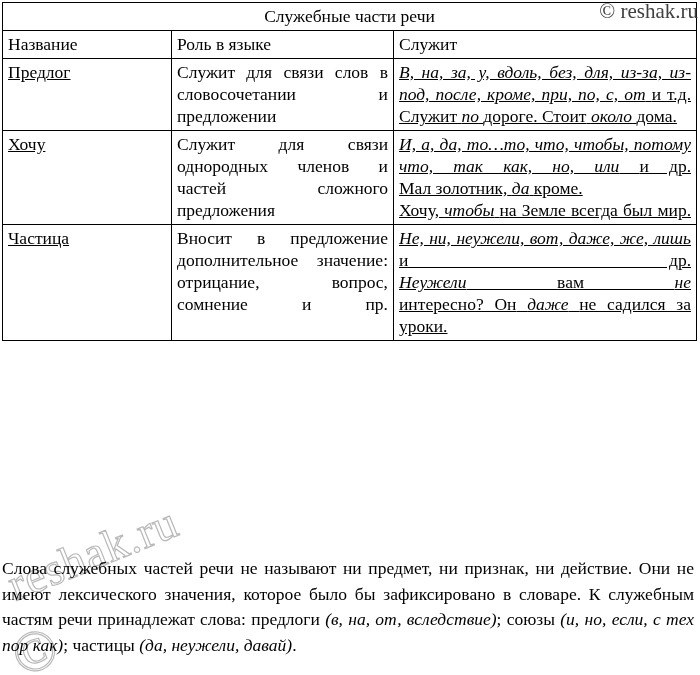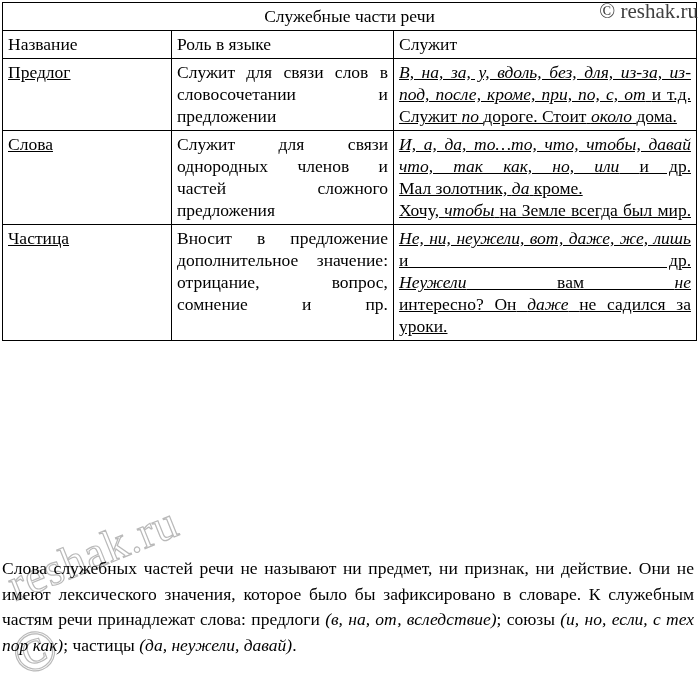--- a/index.html
+++ b/index.html
@@ -160,26 +160,26 @@
           <p class="jfull"><em class="it">В, на, за, у, вдоль, без, для, из-за, из-под, после, кроме, при, по, с, от</em> <span>и т.д.</span></p>
           <p><span>Служит</span>
              <em class="it">по</em>
              <span>дороге. Стоит</span>
              <em class="it">около</em>
              <span>дома.</span></p>
         </td>
       </tr>
 
       <tr class="row-conj">
-        <td class="col-name">Слова</td>
+        <td class="col-name">Хочу</td>
         <td class="col-role just">
           <p class="jfull"><span class="faded2-last">Служит для связи однородных членов и частей сложного предложения</span></p>
         </td>
         <td class="col-exam just">
-          <p class="jfull"><em class="it">И, а, да, то…то, что, чтобы, давай что, так как, но, или</em> <span>и др.</span></p>
+          <p class="jfull"><em class="it">И, а, да, то…то, что, чтобы, потому что, так как, но, или</em> <span>и др.</span></p>
           <p><span>Мал золотник,</span>
              <em class="it">да</em>
              <span>кроме.</span></p>
           <p class="jfull"><span>Хочу,</span>
              <em class="it">чтобы</em>
              <span>на Земле всегда был мир.</span></p>
         </td>
       </tr>
 
       <tr class="row-part">

